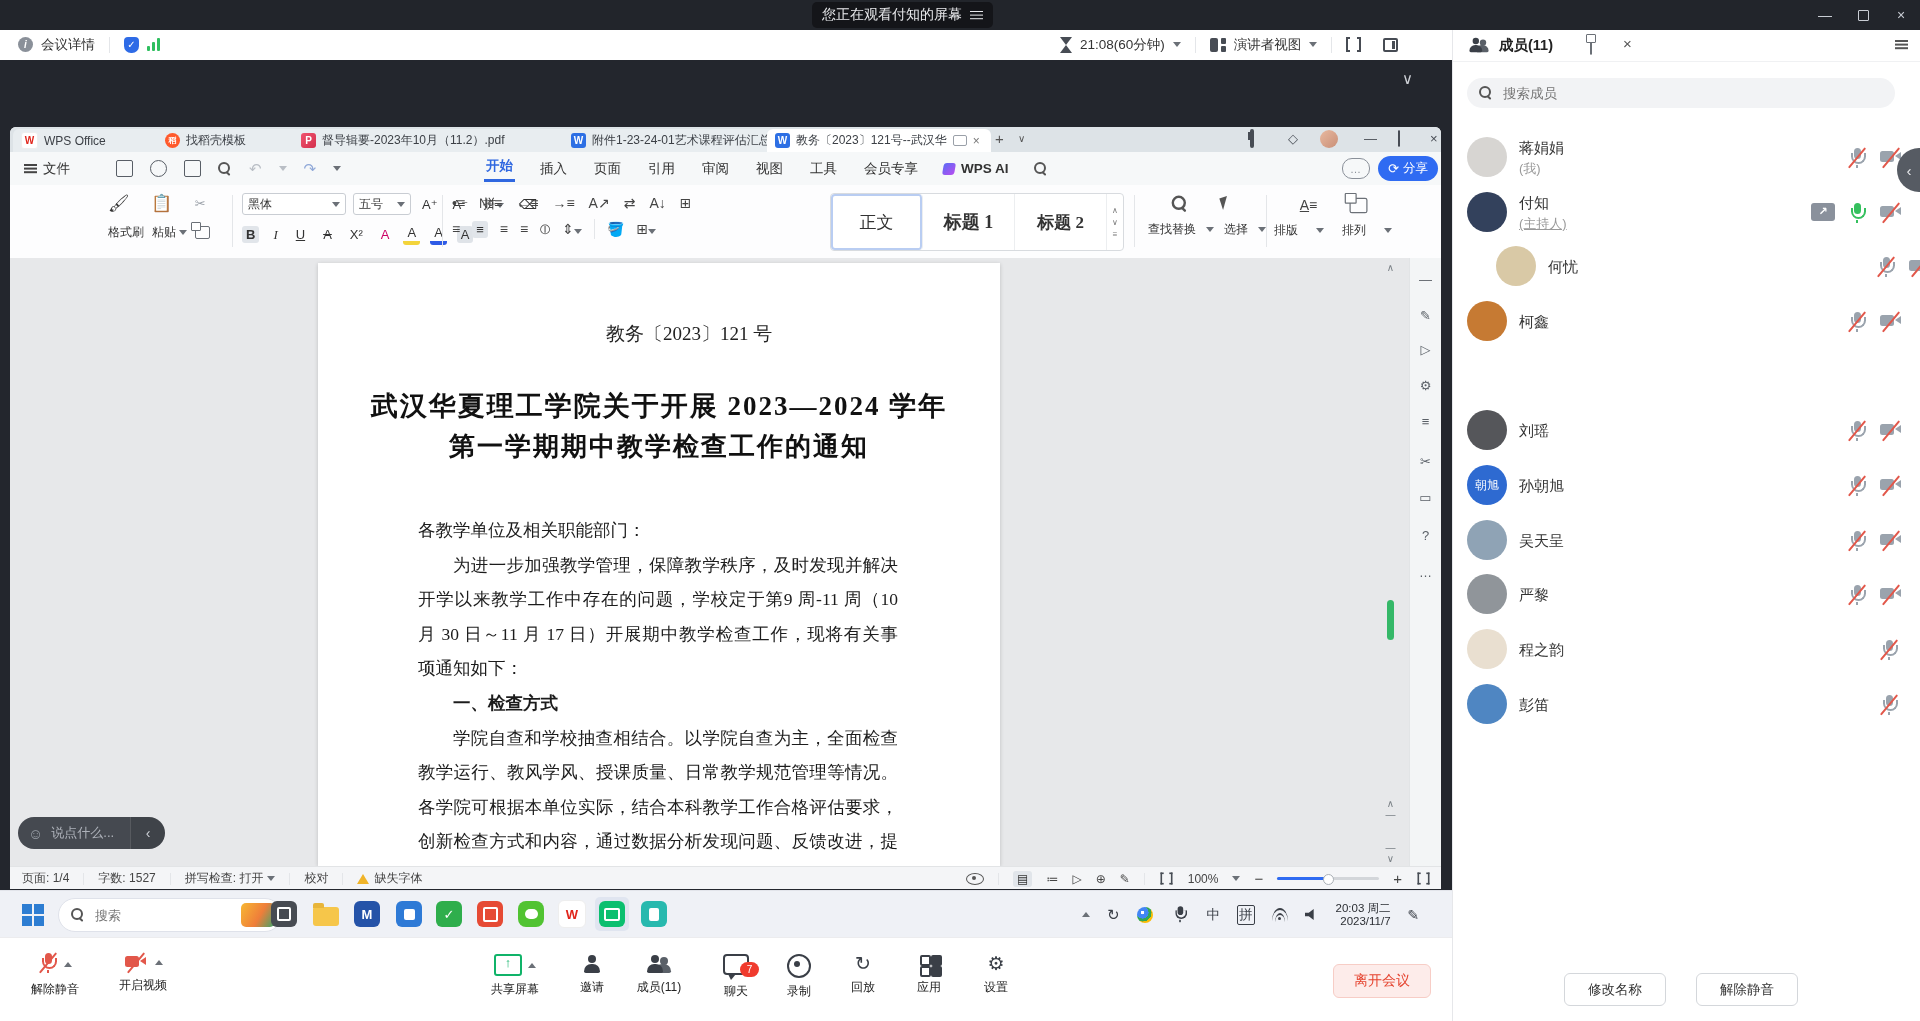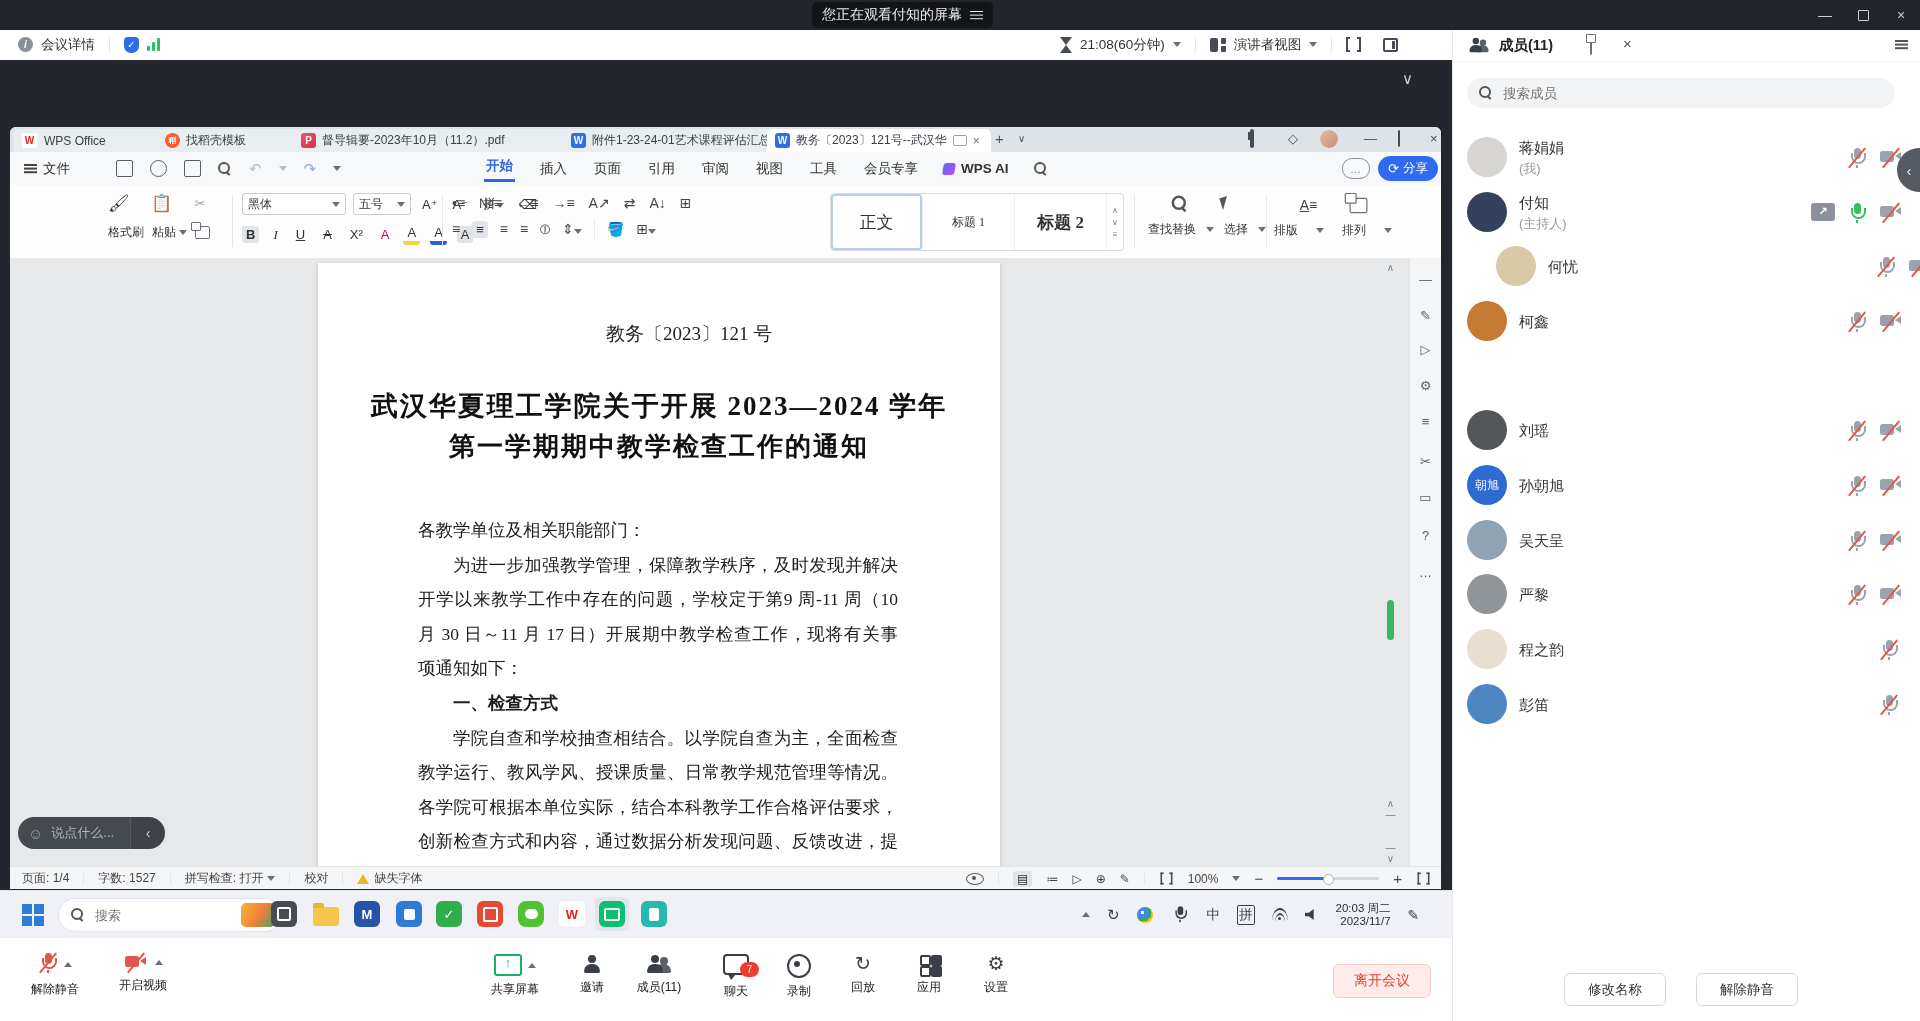--- a/index.html
+++ b/index.html
@@ -349,21 +349,21 @@
             <span>⦶</span>
             <span>⇕<span class="cv"></span></span>
             <span class="vd" style="height:20px;"></span>
             <span>🪣</span>
             <span>⊞<span class="cv"></span></span>
           </div>
         </div>
 
         <div class="stylebox">
           <div class="stycell sel">正文</div>
-          <div class="stycell" style="font-size:12px;font-weight:normal;">标题 1</div>
+          <div class="stycell" style="font-size:18px;font-weight:bold;">标题 1</div>
           <div class="stycell" style="font-size:17px;font-weight:bold;">标题 2</div>
           <div style="width:16px;display:flex;flex-direction:column;align-items:center;gap:3px;color:#777;font-size:8px;">
               <span>∧</span>
               <span>∨</span>
               <span>≡</span>
             </div>
         </div>
         <span class="vd abs" style="left:1124px;top:10px;height:52px;"></span>
 
         <div class="abs" style="left:1138px;top:12px;width:110px;">
@@ -634,21 +634,21 @@
     <div class="mrow" style="top:105px;">
       <span class="av" style="background: rgb(215, 213, 210);"></span>
       <span class="mname" style="top:4px;">蒋娟娟</span>
       <span class="msub" style="top:25px;">(我)</span>
       <span class="rowic" style="left:394px;"><span class="ic mic"><span class="cap"></span><span class="cup"></span><span class="st"></span><span class="sl"></span></span></span>
       <span class="rowic" style="left:426px;"><span class="ic cam"><span class="bd"></span><span class="ln"></span><span class="sl"></span></span></span>
     </div>
     <div class="mrow" style="top:160px;">
       <span class="av" style="background: rgb(51, 65, 92);"></span>
       <span class="mname" style="top:4px;">付知</span>
-      <span class="msub" style="top:25px;">(主持人)</span>
+      <span class="msub" style="top:25px;text-decoration:underline;">(主持人)</span>
       <span class="rowic sharebadge" style="left:358px;top:13px;">↗</span>
       <span class="rowic" style="left:394px;"><span class="ic mic on"><span class="cap"></span><span class="cup"></span><span class="st"></span></span></span>
       <span class="rowic" style="left:426px;"><span class="ic cam"><span class="bd"></span><span class="ln"></span><span class="sl"></span></span></span>
     </div>
     <div class="mrow" style="top:214px;margin-left:29px;">
       <span class="av" style="background: rgb(217, 201, 166);"></span>
       <span class="mname" style="top:14px;">何忧</span>
       <span class="rowic" style="left:394px;"><span class="ic mic"><span class="cap"></span><span class="cup"></span><span class="st"></span><span class="sl"></span></span></span>
       <span class="rowic" style="left:426px;"><span class="ic cam"><span class="bd"></span><span class="ln"></span><span class="sl"></span></span></span>
     </div>

